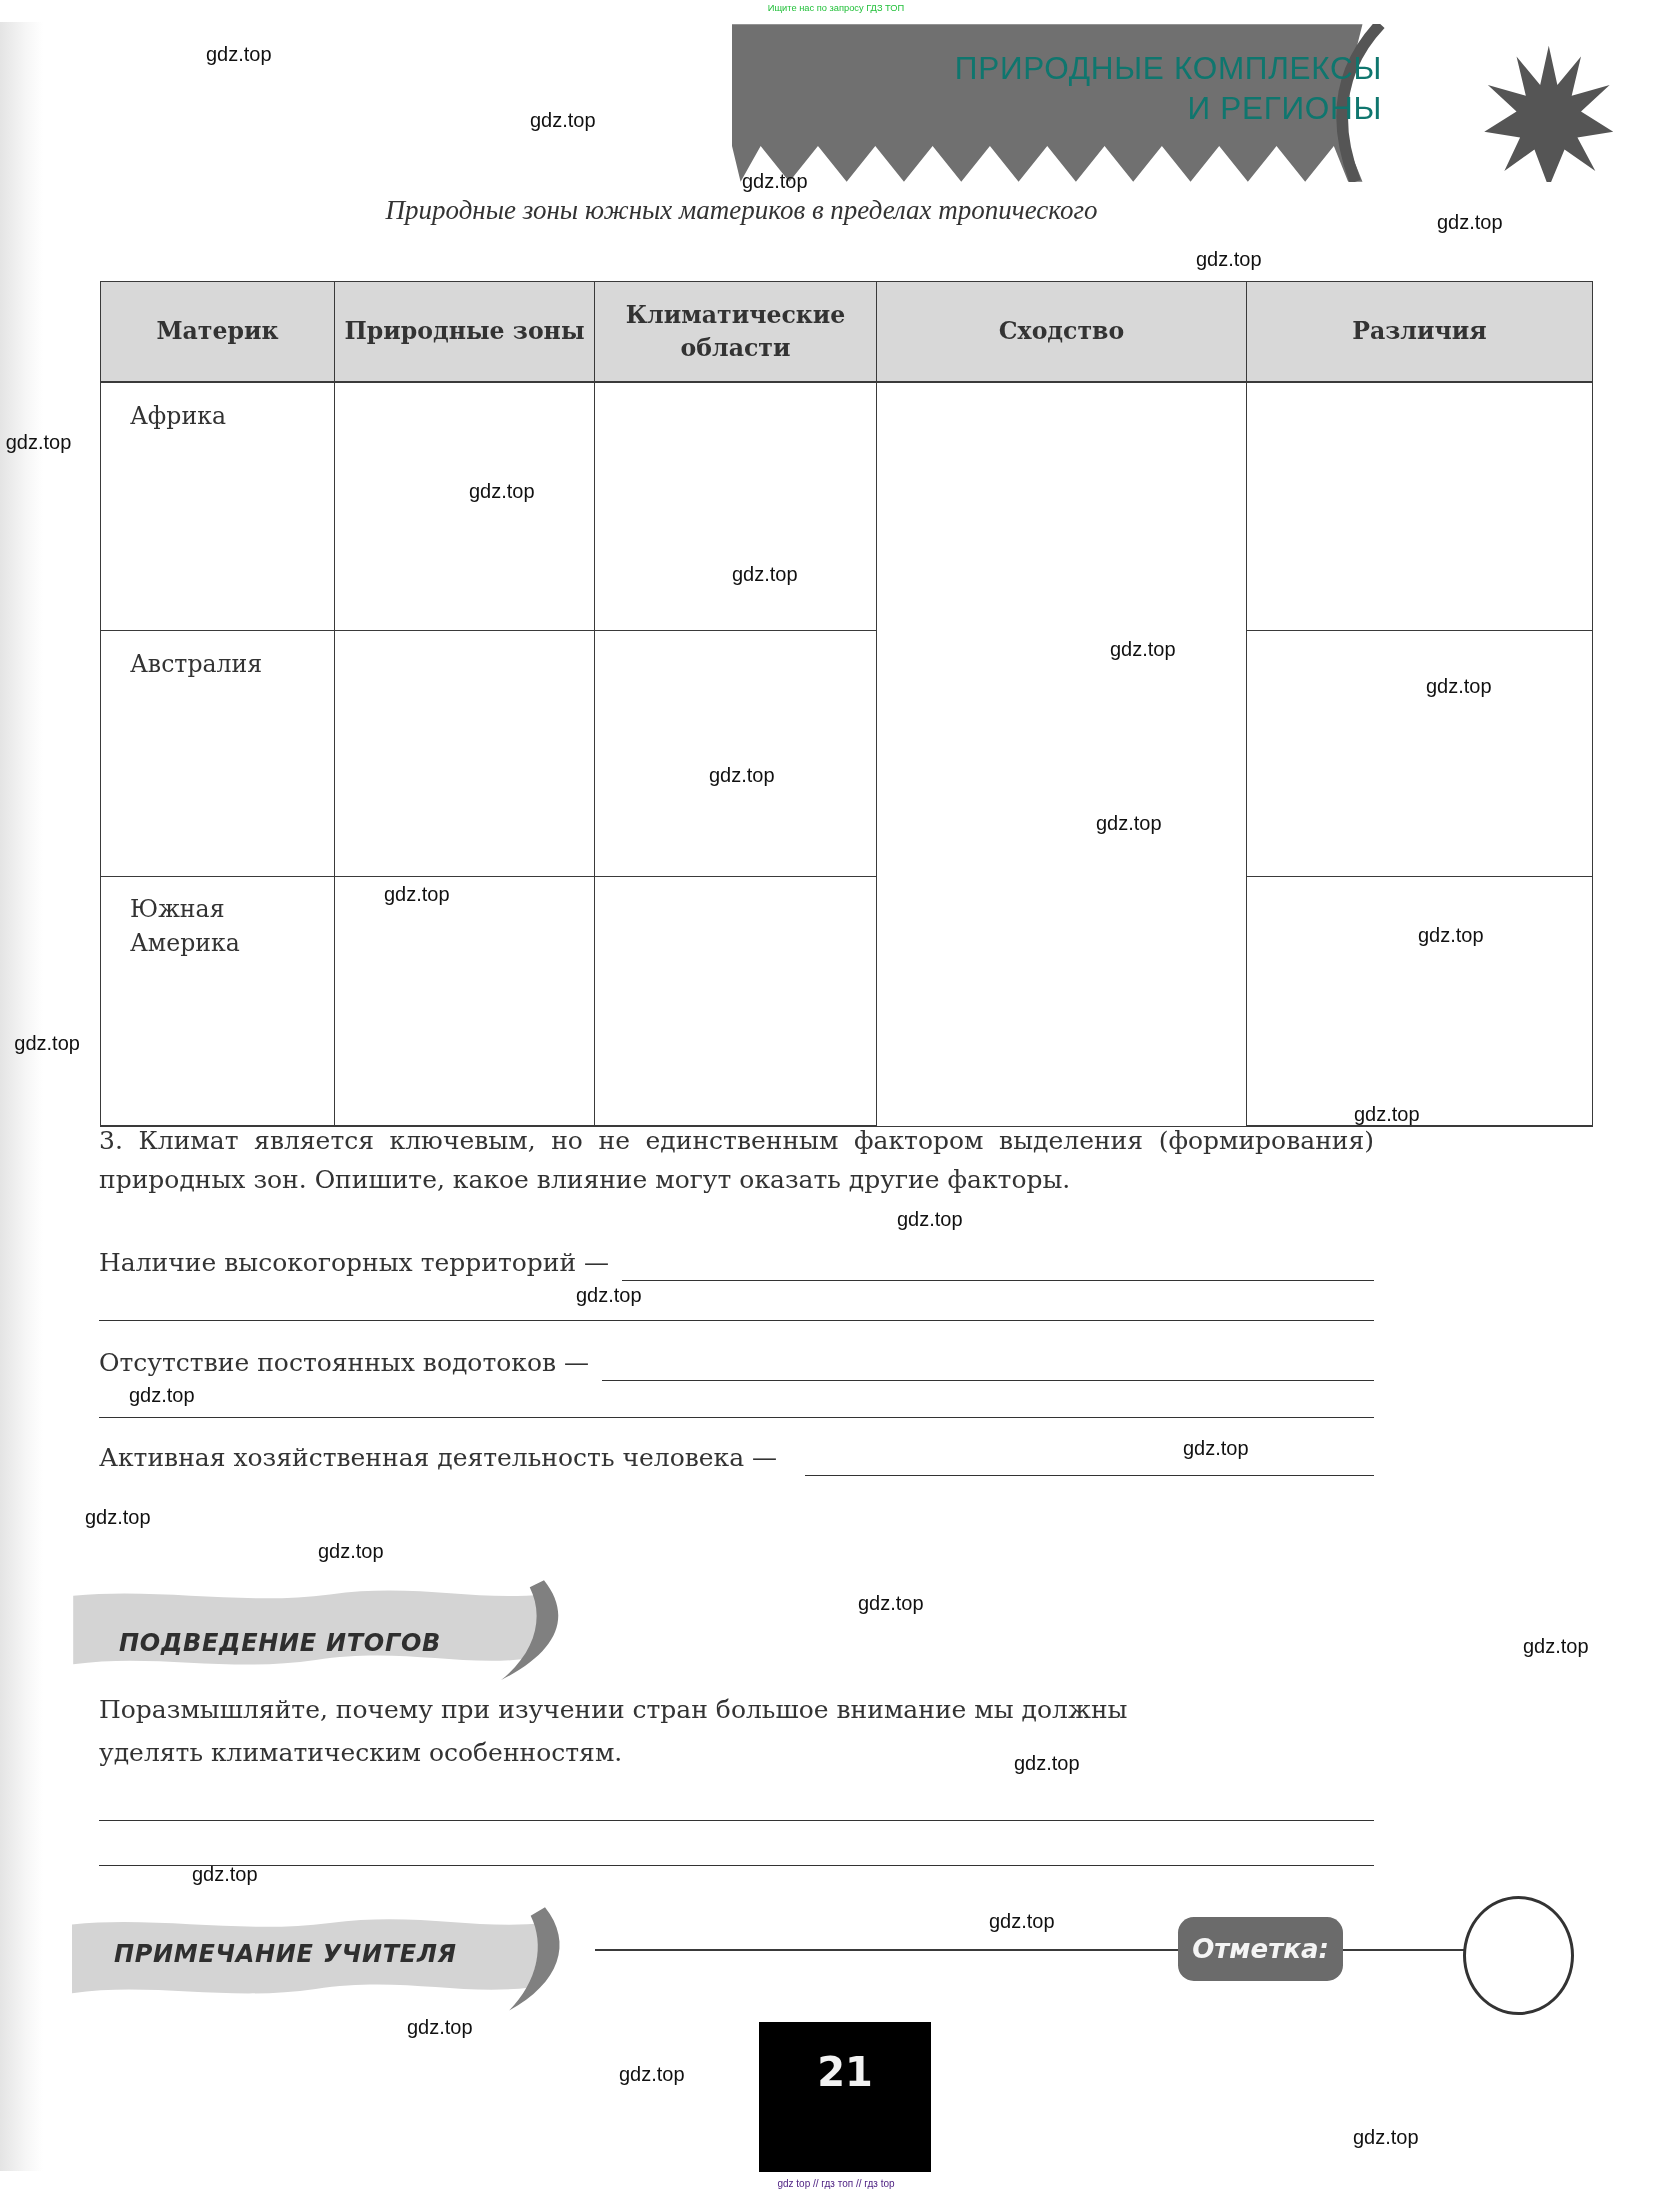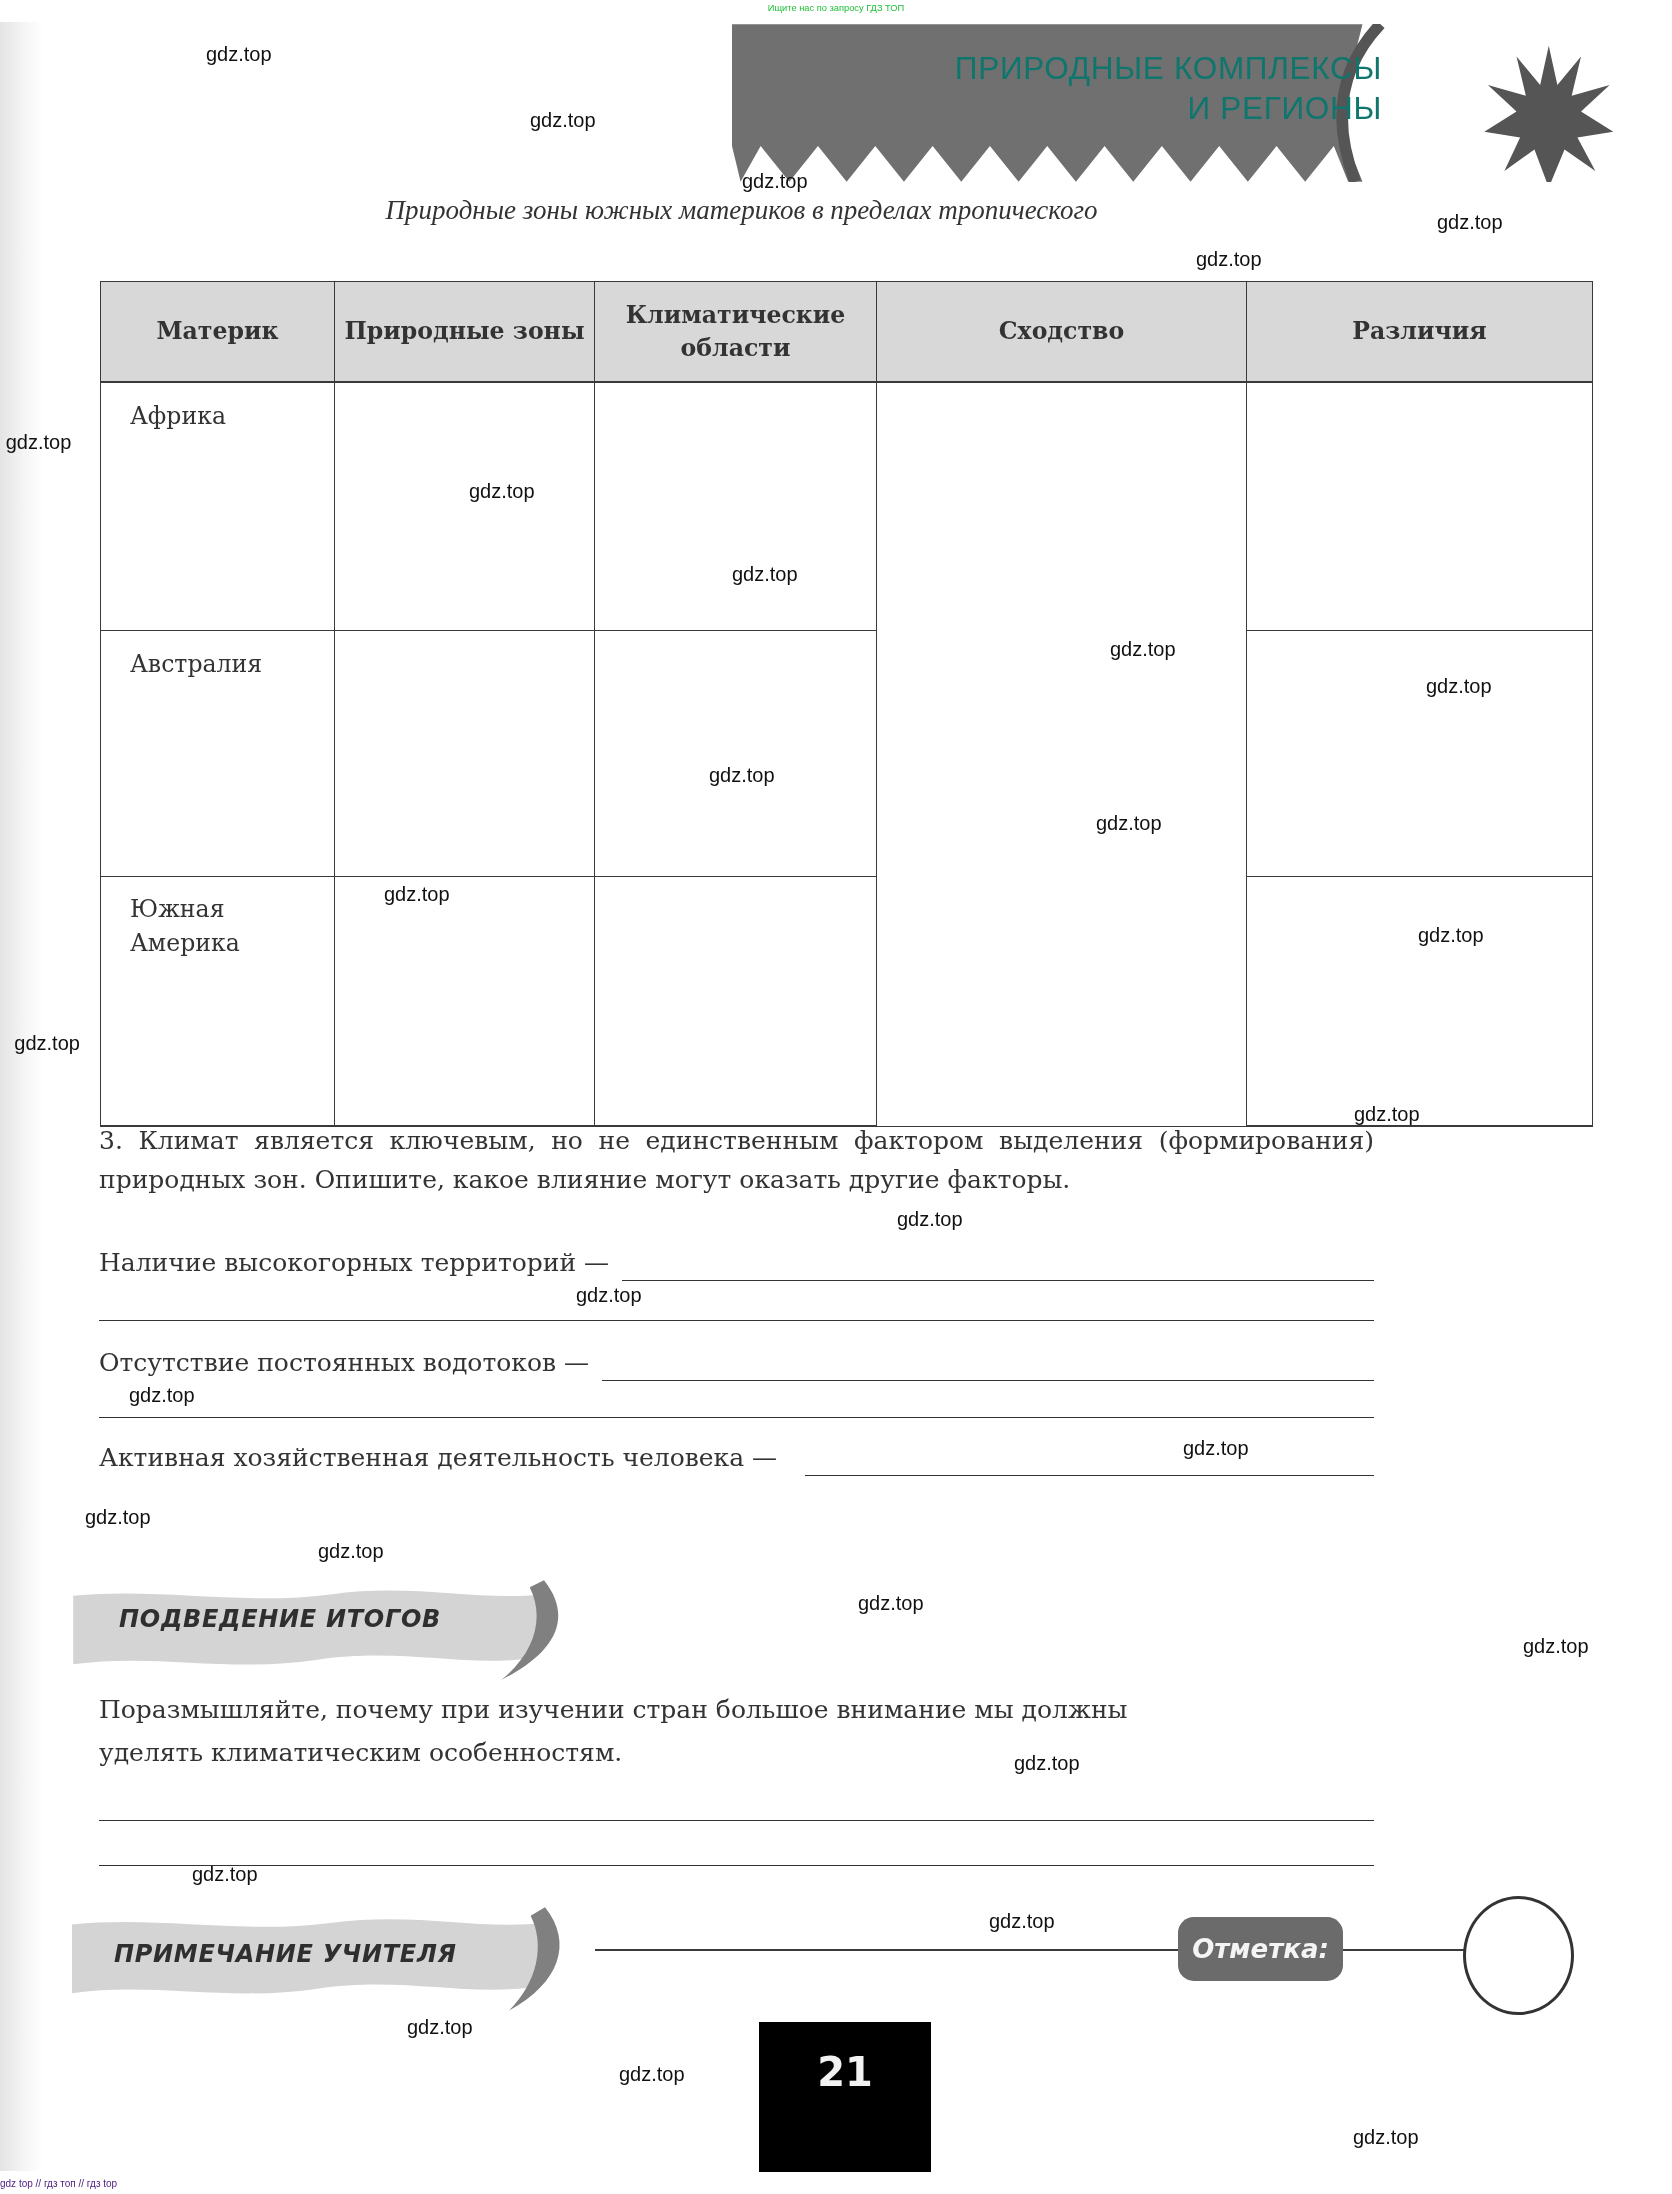--- a/index.html
+++ b/index.html
@@ -11,21 +11,21 @@
     }
     .gutter {
       position: absolute; left: 0; top: 21.5px; width: 43px; height: 2149px;
       background: linear-gradient(to right, #e4e4e4, #f6f6f6 60%, #ffffff);
     }
     .top-ad {
       position: absolute; top: 2.9px; left: 0; width: 1672px; text-align: center;
       font-family: "Liberation Sans", sans-serif; font-size: 9.3px; color: #22c03a;
     }
     .bottom-ad {
-      position: absolute; top: 2178px; left: 0; width: 1672px; text-align: left;
+      position: absolute; top: 2178px; left: 0; width: 1672px; text-align: center;
       font-family: "Liberation Sans", sans-serif; font-size: 10px; color: #4b1d80;
     }
     .header-banner {
       position: absolute; left: 732px; top: 23.6px; width: 940px; height: 158px;
     }
     .header-banner svg { position: absolute; left: 0; top: 0; }
     .header-title {
       position: absolute; right: 290px; top: 24px; text-align: right;
       font-family: "Liberation Sans", sans-serif; color: #0f766e;
       font-size: 31.5px; line-height: 40px; letter-spacing: 0.7px;
@@ -172,21 +172,21 @@
 <div class="line-row" style="top:1433px;gap:15px;">
   <span class="lbl">Активная хозяйственная деятельность человека —</span>
   <span class="fill"></span>
 </div>
 
 <div class="section-flag" style="left:72px; top:1573px; width:516px; height:107px;">
   <svg width="516" height="107" viewBox="0 0 720 150">
     <path d="M0,32 C120,20 240,46 360,30 C480,14 560,40 660,30 L640,120 C540,132 460,104 340,122 C220,140 110,112 0,128 Z" fill="#d4d4d4"></path>
     <path d="M660,10 C700,60 680,110 600,150 C650,110 660,60 640,20 Z" fill="#808080"></path>
   </svg>
-  <div class="flag-text" style="left:47px; top:32px;">ПОДВЕДЕНИЕ ИТОГОВ</div>
+  <div class="flag-text" style="left:47px; top:56px;">ПОДВЕДЕНИЕ ИТОГОВ</div>
 </div>
 
 <div class="summary-text" style="top:1692px;">Поразмышляйте, почему при изучении стран большое внимание мы должны</div>
 <div class="summary-text" style="top:1735px;">уделять климатическим особенностям.</div>
 <div class="line-row" style="top:1778px;">
   <span class="fill"></span>
 </div>
 <div class="blank-line" style="top:1865px;"></div>
 
 <div class="section-flag" style="left:72px; top:1897px; width:516px; height:115px;">

